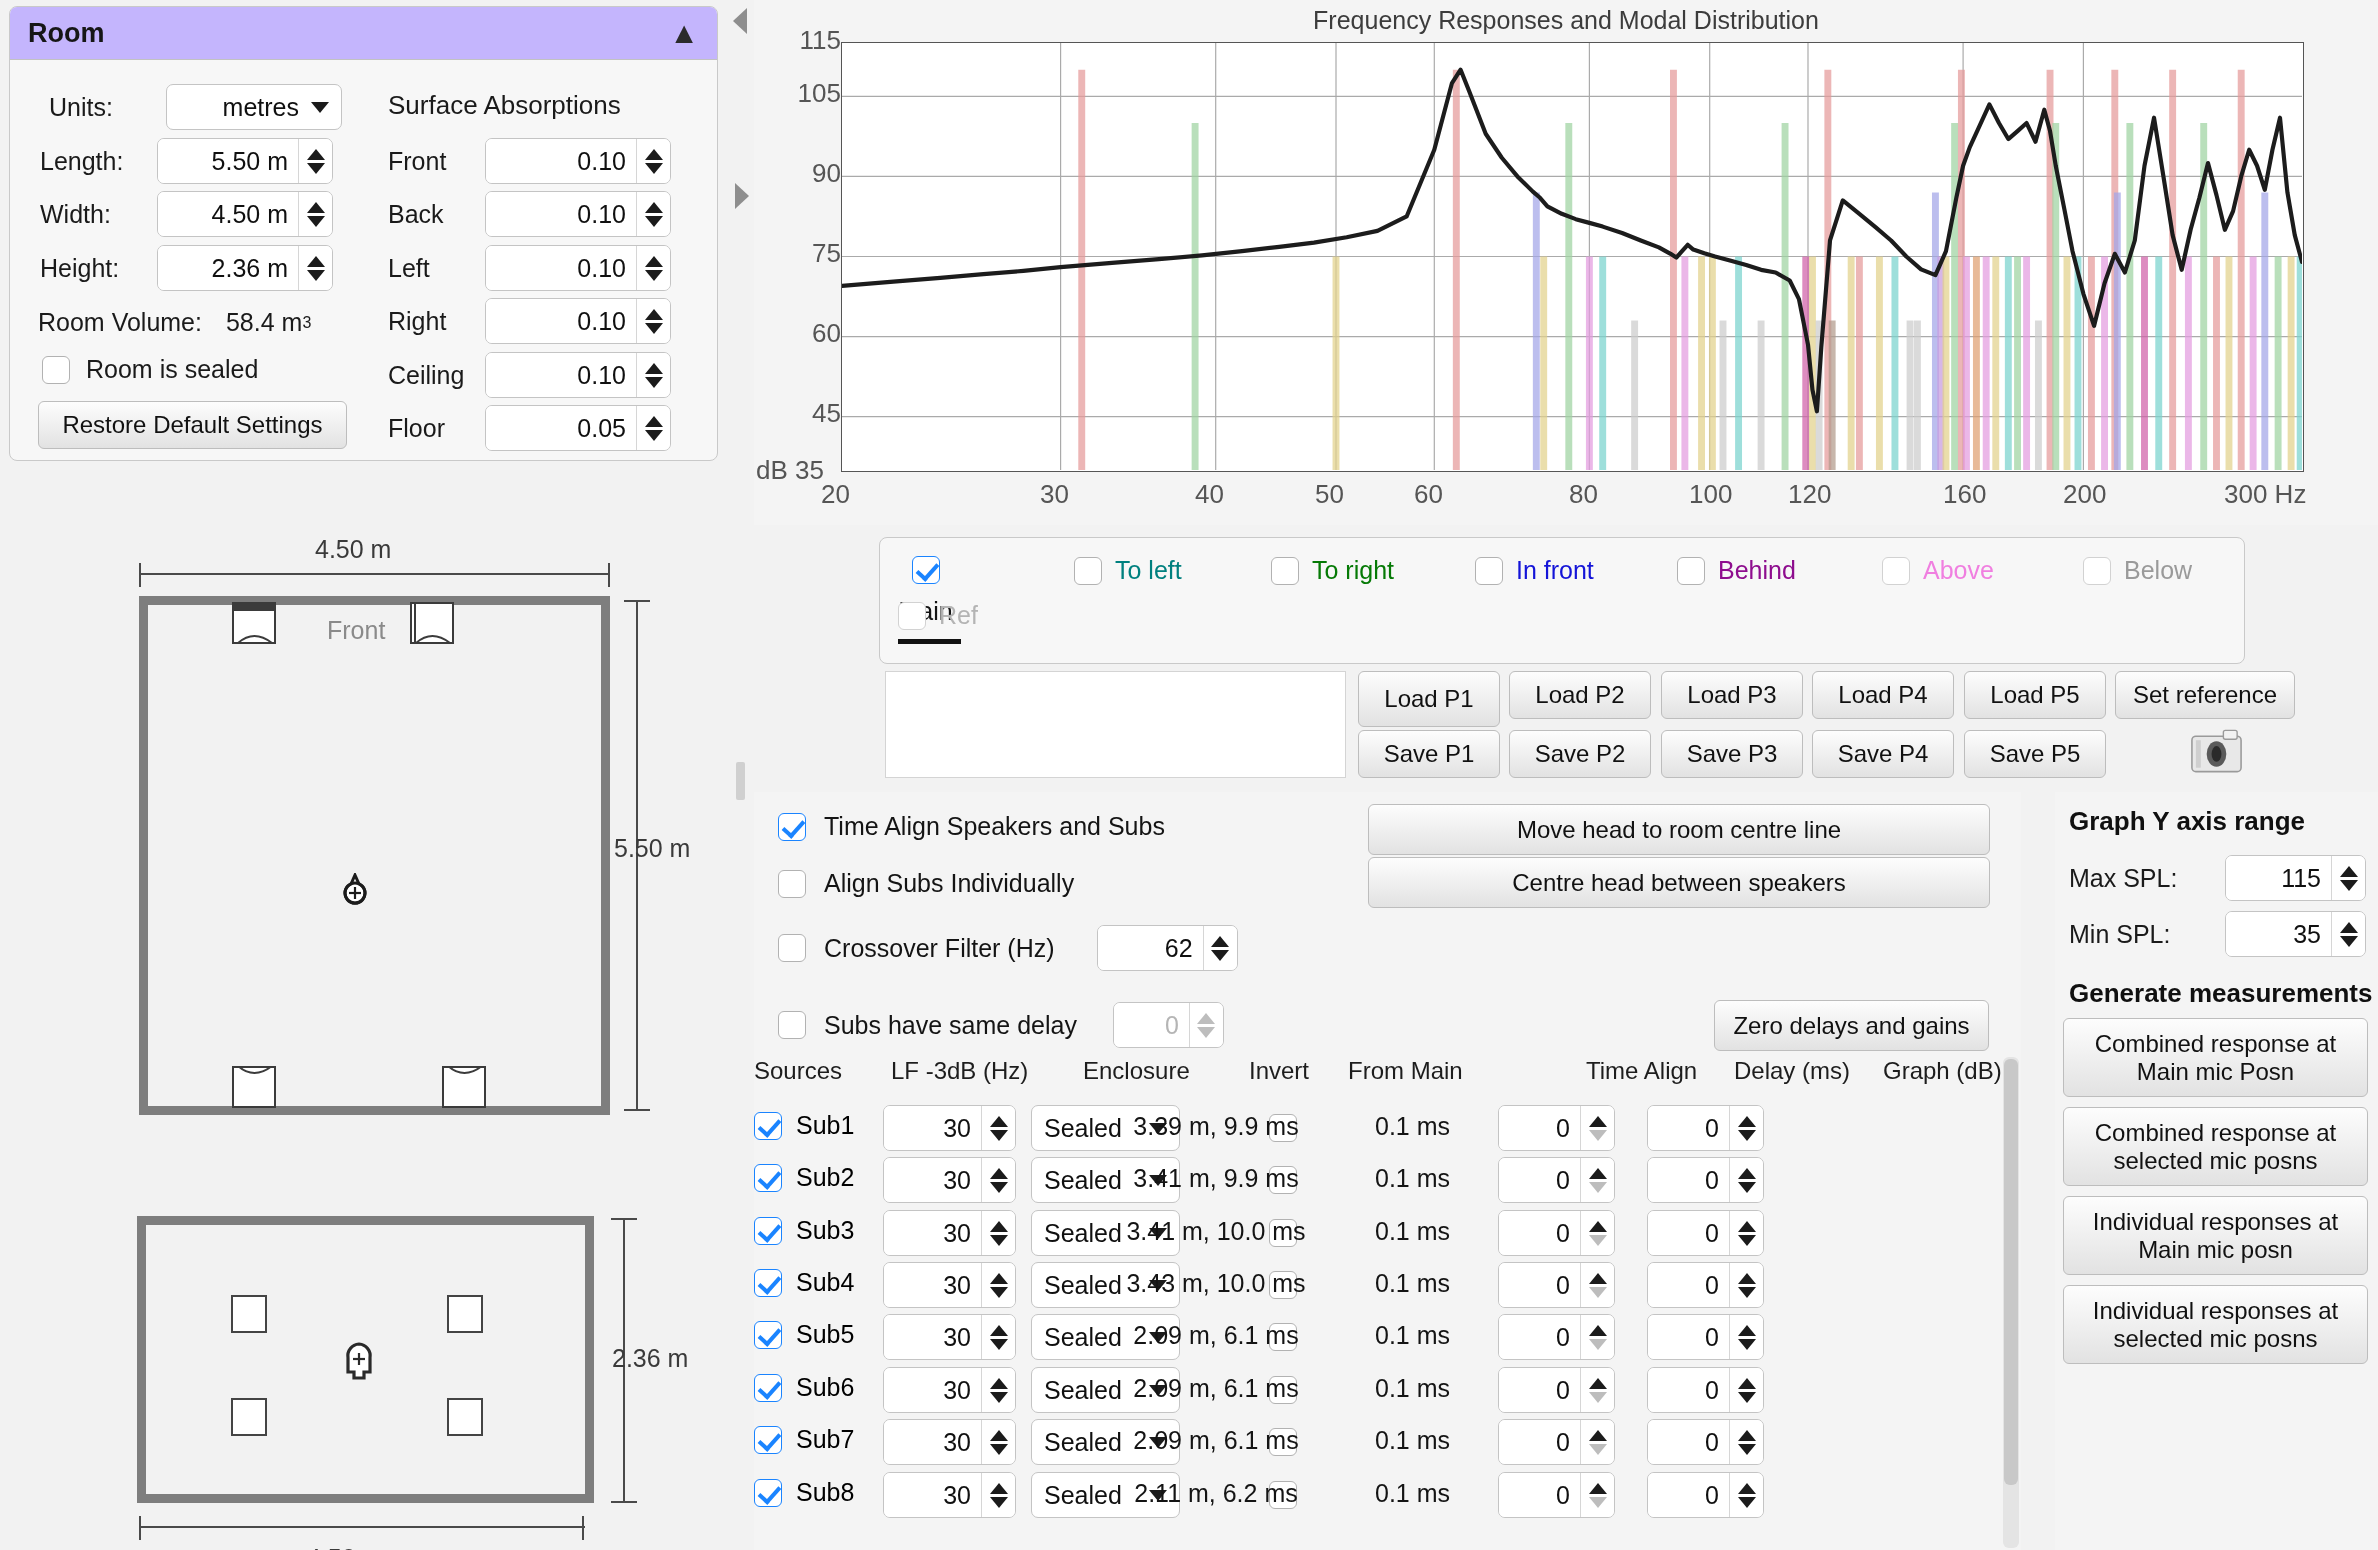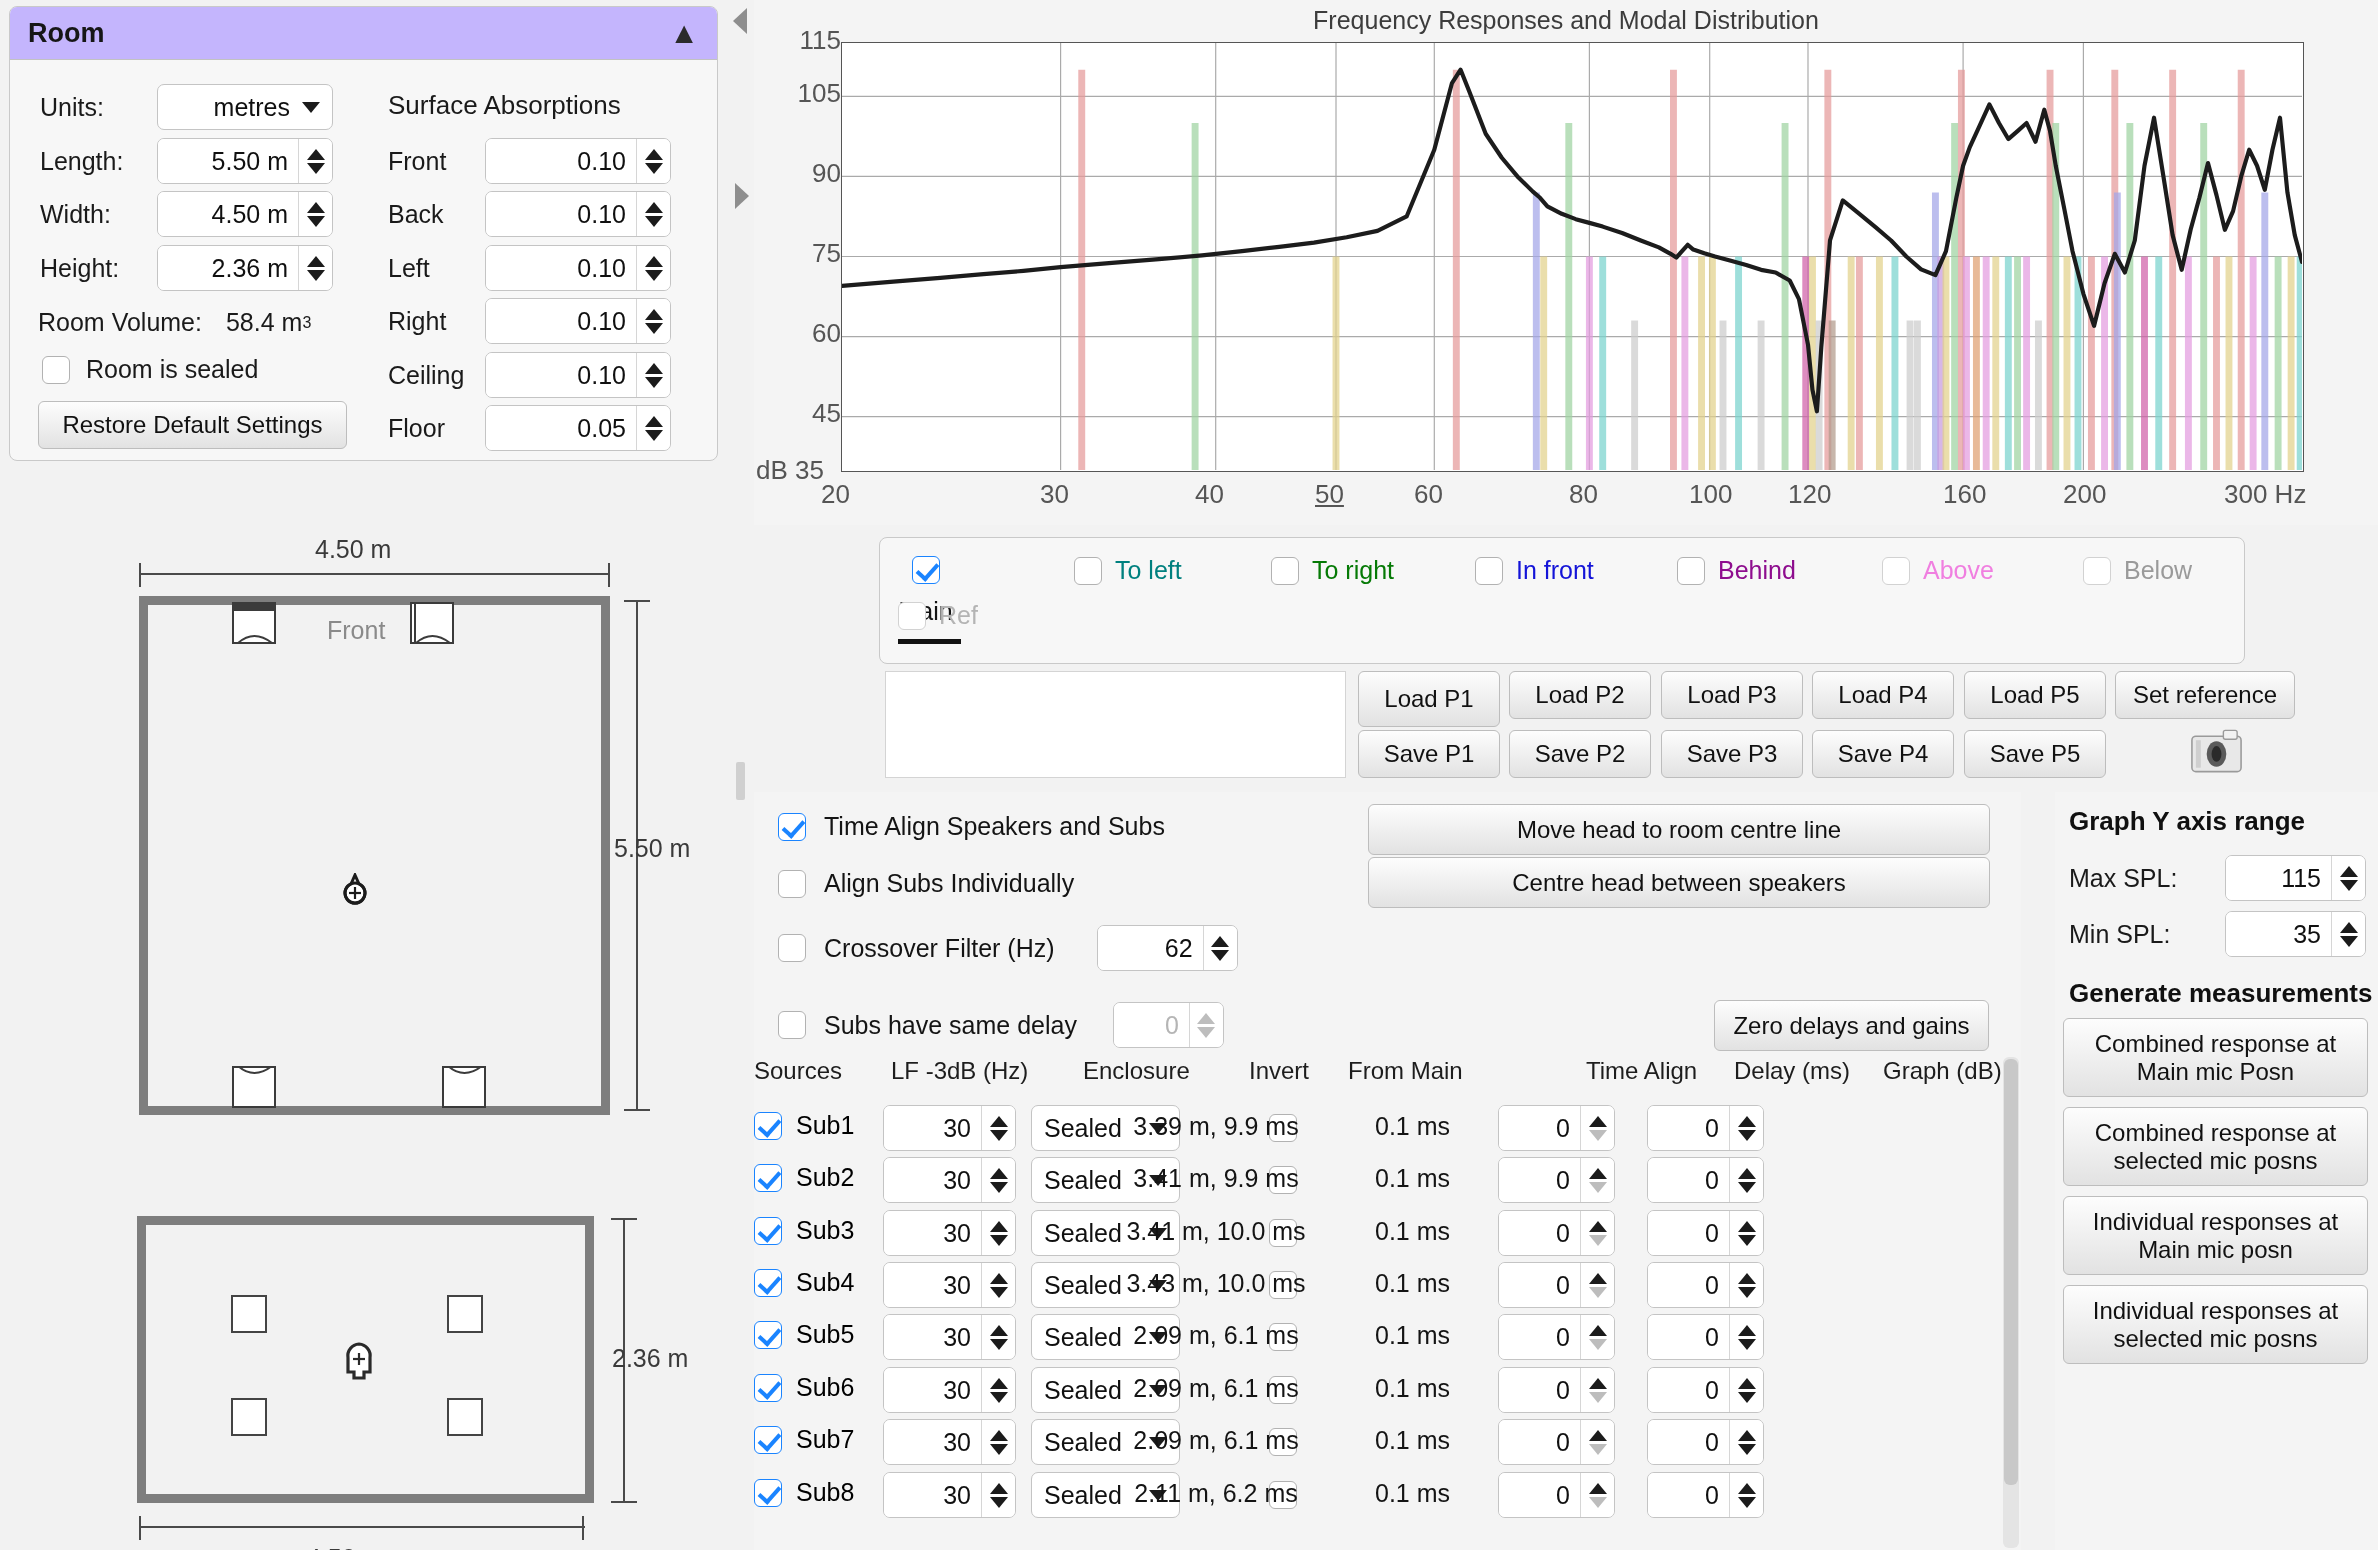--- a/index.html
+++ b/index.html
@@ -174,21 +174,21 @@
 <body>
 
 <div id="left-pane">
 
   <div id="room-card">
     <div id="room-header">
       <span class="t">Room</span>
       <span class="chev-up">▲​</span>
     </div>
 
-    <div class="rowline" style="left:30px; top:77px;">
+    <div class="rowline" style="left:39px; top:77px;">
       <span class="lbl" style="width:117px;">Units:</span>
       <span class="combo" style="width:176px;">
         <span class="cval">metres</span>
         <span class="caret"></span>
       </span>
     </div>
 
     <div class="rowline" style="left:30px; top:131px;">
       <span class="lbl" style="width:117px;">Length:</span>
       <span class="field" style="width:176px;">
@@ -484,21 +484,21 @@
       <div class="ytick" style="top: 318px;">60</div>
       <div class="ytick" style="top: 238px;">75</div>
       <div class="ytick" style="top: 158px;">90</div>
       <div class="ytick" style="top: 78px;">105</div>
       <div class="ytick" style="top: 25px;">115</div>
     </div>
   <div id="xticks-host">
       <div class="xtick" style="left: 67px;">20</div>
       <div class="xtick" style="left: 286px;">30</div>
       <div class="xtick" style="left: 441px;">40</div>
-      <div class="xtick" style="left: 561px; text-decoration: underline;">50</div>
+      <div class="xtick" style="left: 561px;">50</div>
       <div class="xtick" style="left: 660px;">60</div>
       <div class="xtick" style="left: 815px; text-align: right;">80</div>
       <div class="xtick" style="left: 935px;">100</div>
       <div class="xtick" style="left: 1034px;">120</div>
       <div class="xtick" style="left: 1189px;">160</div>
       <div class="xtick" style="left: 1309px;">200</div>
       <div class="xtick" style="left: 1470px; text-align: center;">300 Hz</div>
     </div>
   <div id="db-label">dB 35</div>
 </div>

